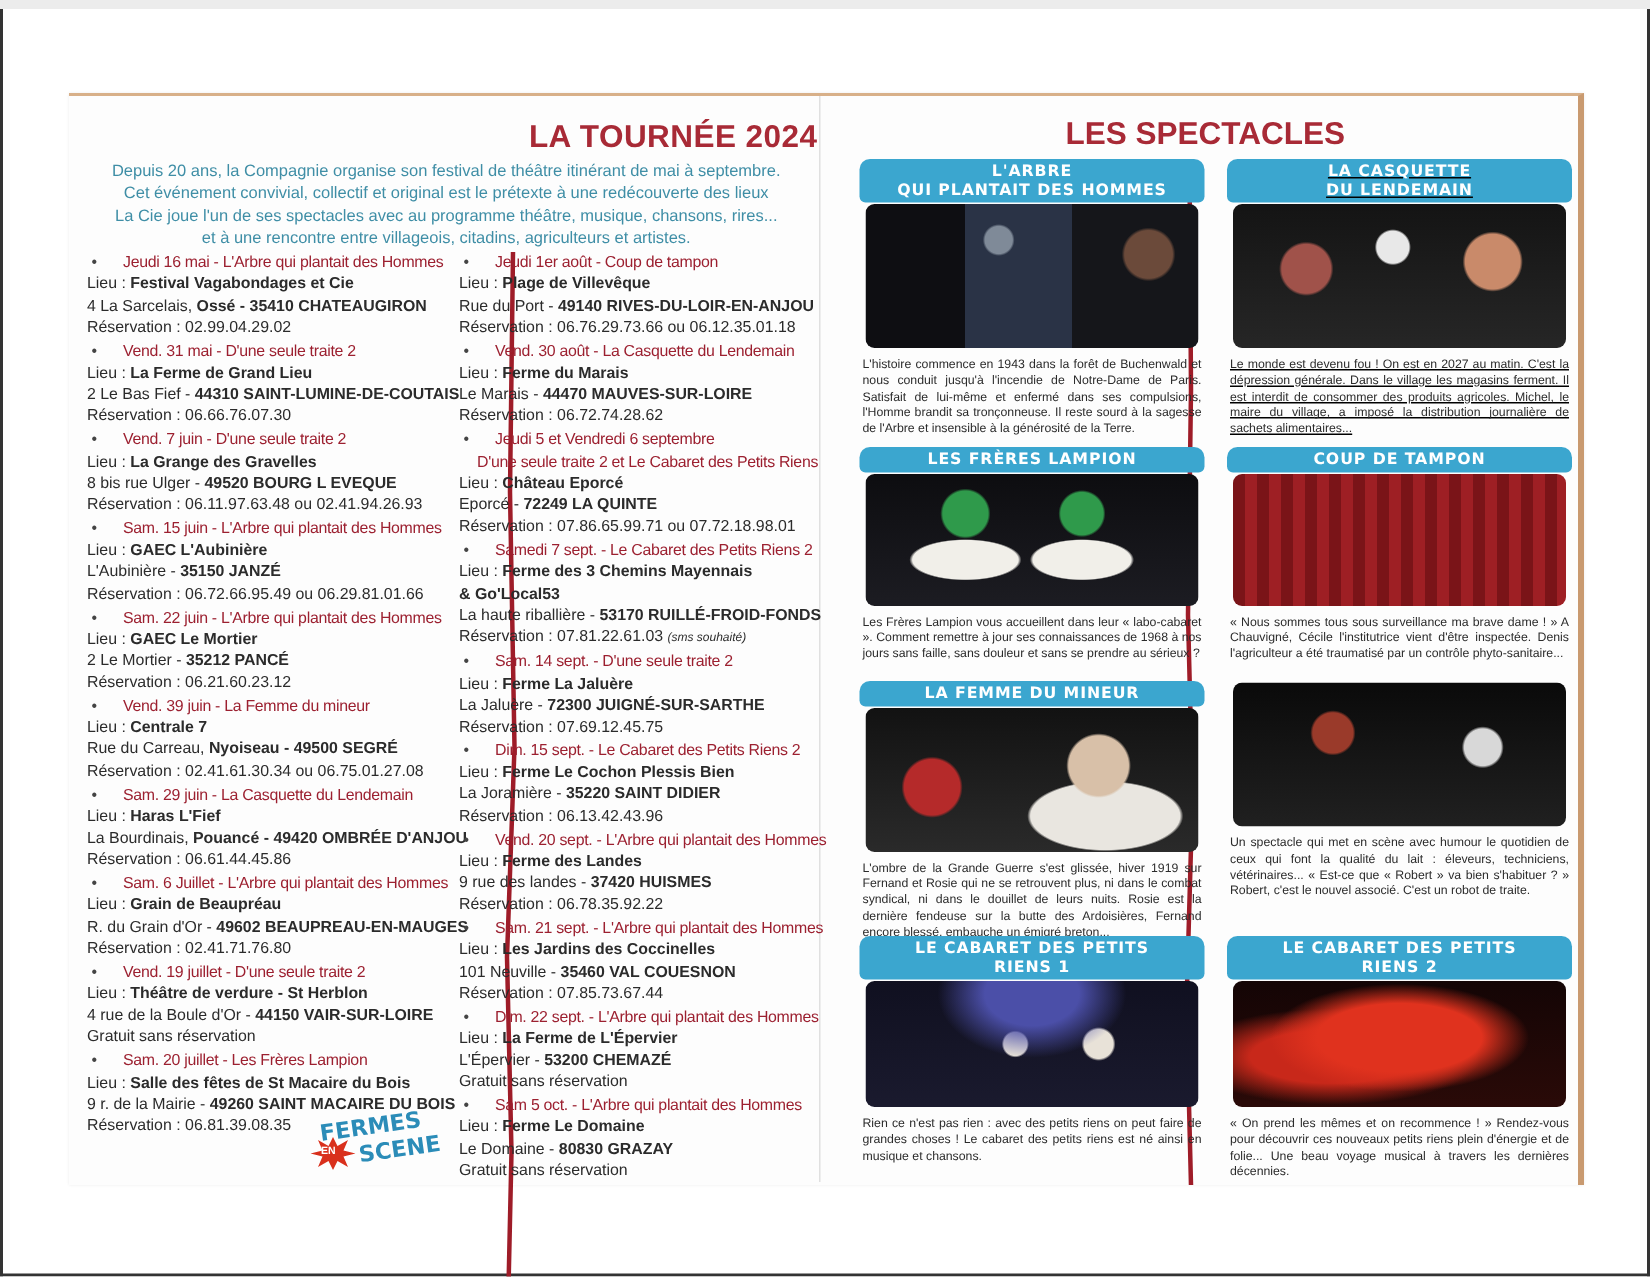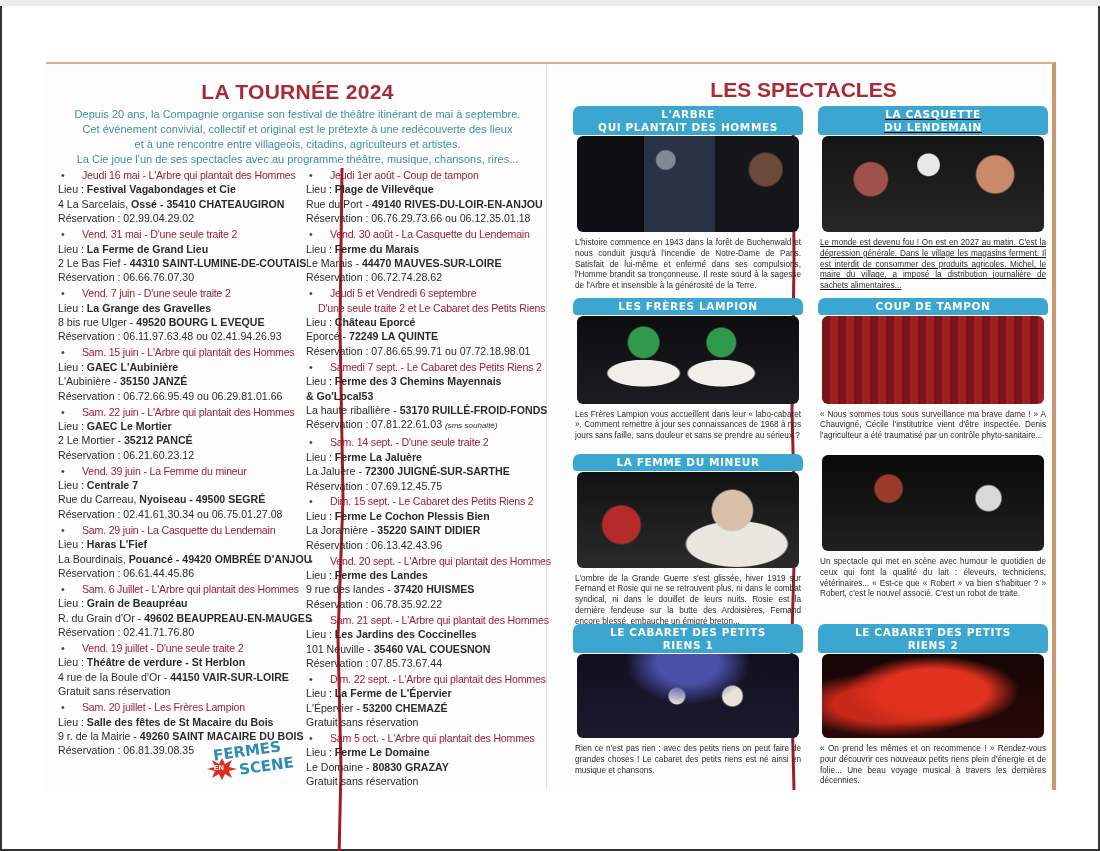--- a/index.html
+++ b/index.html
@@ -5,21 +5,21 @@
   * { box-sizing: border-box; margin: 0; padding: 0; }
   html, body { width: 1100px; height: 851px; overflow: hidden; }
   body { background: #ffffff; font-family: "Liberation Sans", sans-serif; position: relative; }
   .frame { position: absolute; left: 0; top: 0; width: 1100px; height: 851px; border-left: 2px solid #333; border-right: 2px solid #333; border-bottom: 2px solid #333; background: #fff; }
   .topbar { position: absolute; left: 0; top: 0; width: 1100px; height: 6px; background: #ececec; }
   .sheet { position: absolute; left: 46px; top: 62px; width: 1010px; height: 728px; background: #fdfdfd; border-top: 2px solid #d8b089; border-right: 4px solid #c99a70; box-shadow: 0 0 2px rgba(0,0,0,0.08); }
   .fold { position: absolute; left: 546px; top: 64px; width: 1px; height: 724px; background: #e0e0e0; }
 
   
   .left-page { position: absolute; left: 50px; top: 72px; width: 495px; height: 715px; }
-  .tour-title { position: absolute; left: 0; top: 8px; width: 495px; text-align: center; color: #a82a36; font-weight: bold; font-size: 21px; letter-spacing: 0.3px; }
+  .tour-title { position: absolute; left: 0; top: 8px; width: 495px; text-align: right; color: #a82a36; font-weight: bold; font-size: 21px; letter-spacing: 0.3px; }
   .intro { position: absolute; left: 0; top: 35px; width: 495px; text-align: center; color: #3f8ea6; font-size: 11px; line-height: 15px; }
   .col { position: absolute; top: 96px; width: 240px; font-size: 10.6px; line-height: 14.4px; color: #2b2b2b; font-family: "Liberation Sans", sans-serif; }
   .col.c1 { left: 8px; }
   .col.c2 { left: 256px; width: 244px; }
   .event { margin-bottom: 1.5px; }
   .ev-head { color: #9c2030; padding-left: 24px; position: relative; white-space: nowrap; font-size: 10.6px; letter-spacing: -0.2px; }
   .ev-head::before { content: "•"; position: absolute; left: 3px; top: 0; color: #444; }
   .ev-sub { color: #9c2030; white-space: nowrap; letter-spacing: -0.2px; padding-left: 12px; }
   .ev-line { white-space: nowrap; }
   .b { font-weight: bold; }
@@ -47,22 +47,22 @@
 <div class="frame"></div>
 <div class="topbar"></div>
 <div class="sheet"></div>
 <div class="fold"></div>
 
 <section class="left-page">
   <h1 class="tour-title">LA TOURNÉE 2024</h1>
   <div class="intro">
     <div>Depuis 20 ans, la Compagnie organise son festival de théâtre itinérant de mai à septembre.</div>
     <div>Cet événement convivial, collectif et original est le prétexte à une redécouverte des lieux</div>
+    <div>La Cie joue l'un de ses spectacles avec au programme théâtre, musique, chansons, rires...</div>
     <div>et à une rencontre entre villageois, citadins, agriculteurs et artistes.</div>
-    <div>La Cie joue l'un de ses spectacles avec au programme théâtre, musique, chansons, rires...</div>
   </div>
 
   <div class="col c1" id="col1">
       <div class="event">
         <div class="ev-head">Jeudi 16 mai - L'Arbre qui plantait des Hommes</div>
         <div class="ev-line"><span>Lieu : </span><span class="b">Festival Vagabondages et Cie</span></div>
         <div class="ev-line"><span>4 La Sarcelais, </span><span class="b">Ossé</span><span class="b"> - </span><span class="b">35410 CHATEAUGIRON</span></div>
         <div class="ev-line"><span>Réservation : </span><span>02.99.04.29.02</span></div>
       </div>
       <div class="event">

